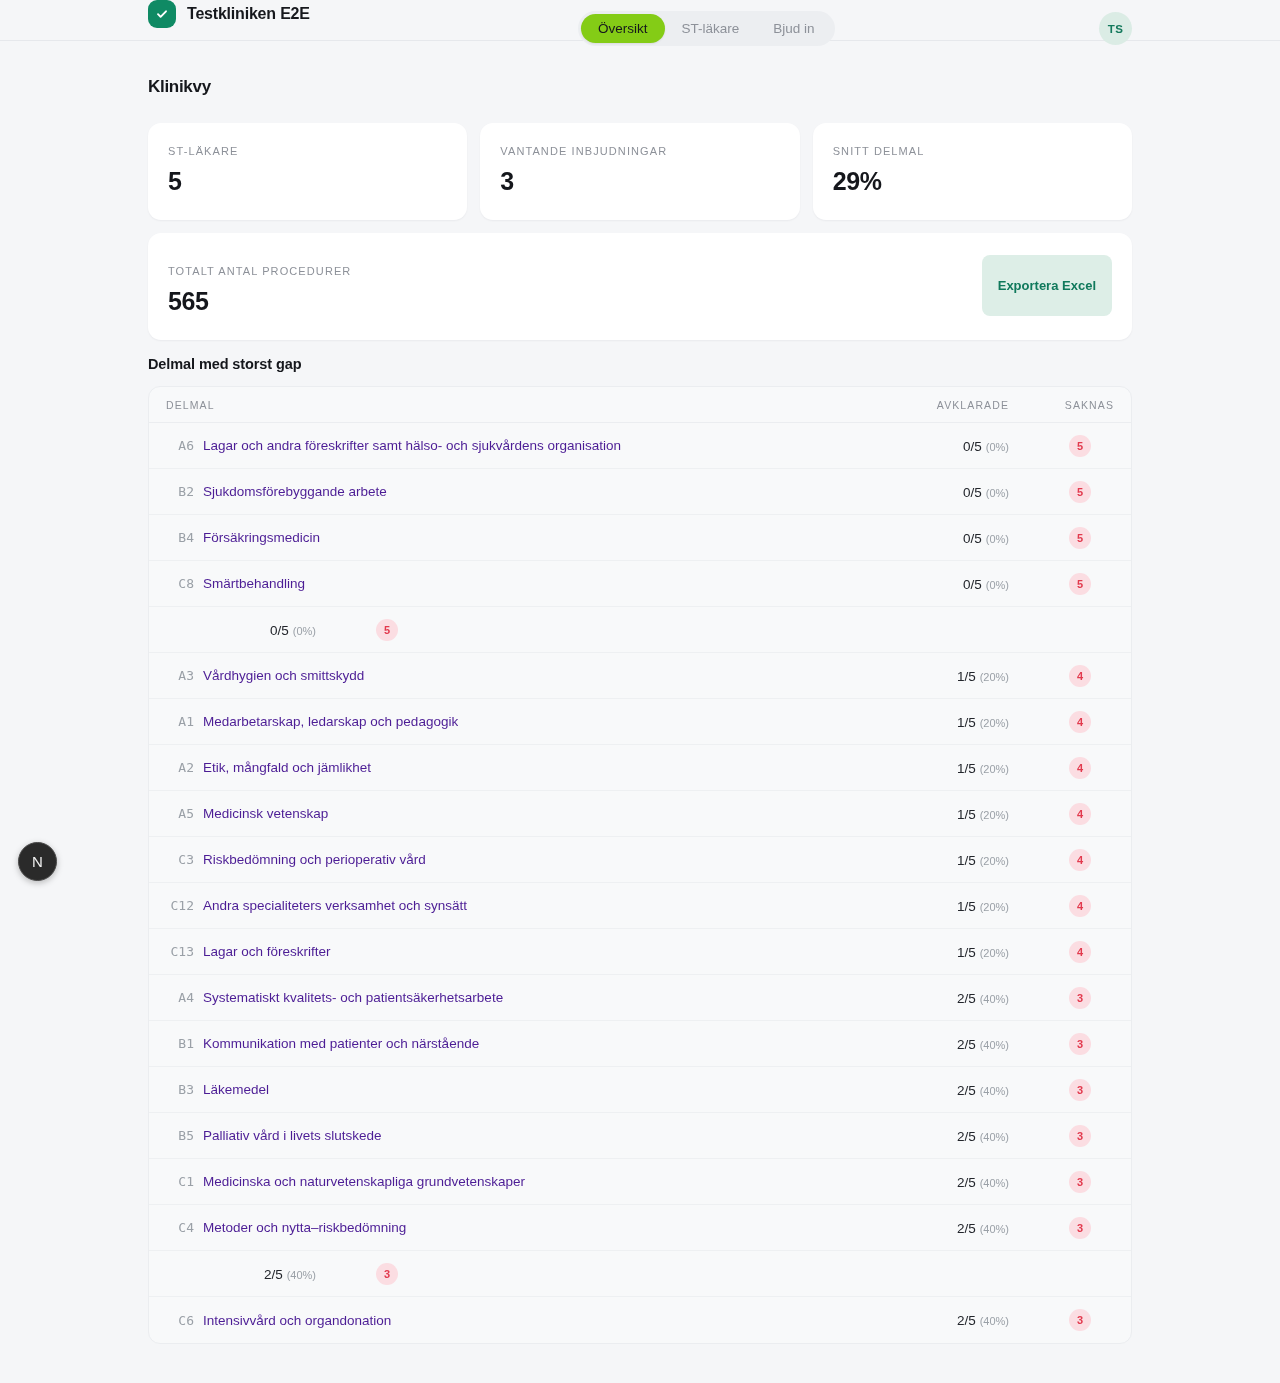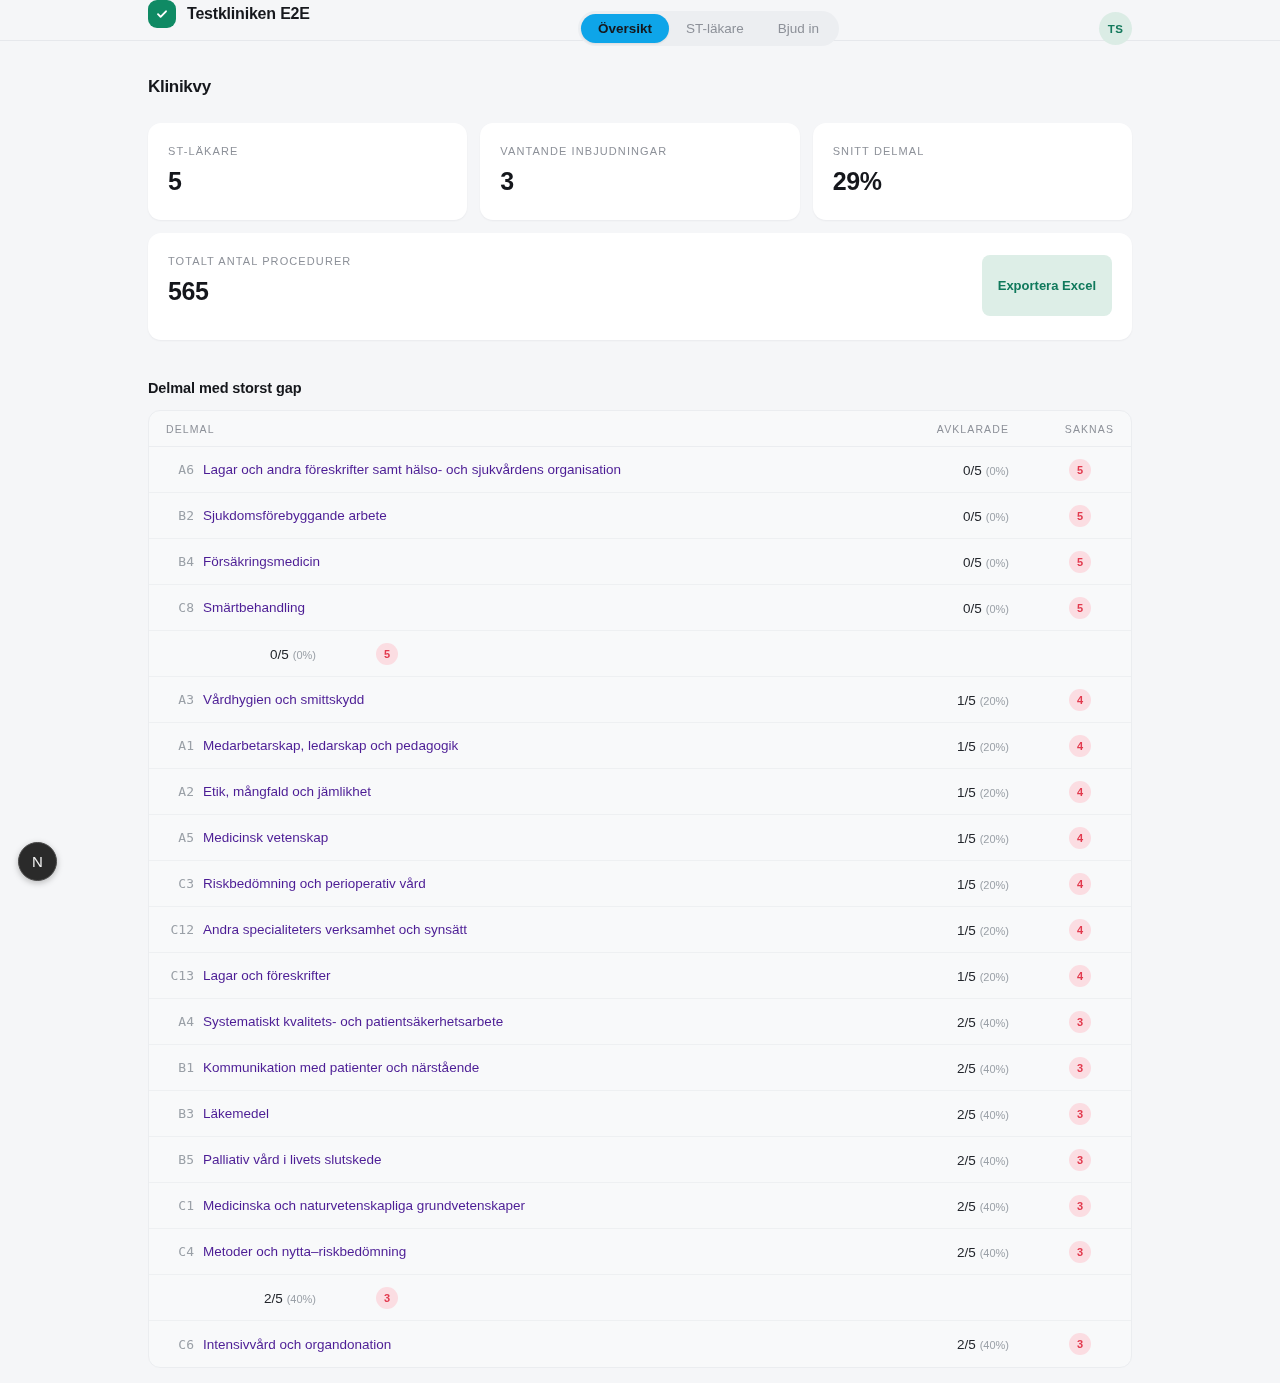--- a/index.html
+++ b/index.html
@@ -57,23 +57,23 @@
     height: 29px;
     padding: 0 17px;
     border-radius: 15px;
     display: flex; align-items: center;
     font-size: 13.5px;
     color: #8d9199;
     cursor: pointer;
     white-space: nowrap;
   }
   .tab.active {
-    background: #0ea5e9;
+    background: #84cc16;
     color: #16181d;
-    font-weight: 700;
+    font-weight: 400;
     box-shadow: 0 1px 2px rgba(0,0,0,.08);
   }
 
   .avatar {
     position: absolute;
     right: 148px;
     top: 12px;
     width: 33px; height: 33px;
     border-radius: 50%;
     background: #dbece5;
@@ -122,42 +122,42 @@
     letter-spacing: -0.4px;
   }
 
   
   .wide-card {
     background: #ffffff;
     border-radius: 13px;
     margin-top: 13px;
     padding: 22px 20px 24px 20px;
     display: flex;
-    align-items: flex-start;
+    align-items: flex-end;
     justify-content: space-between;
     box-shadow: 0 1px 2px rgba(16,24,40,.05);
   }
   .export-btn {
     background: #ddeee7;
     color: #10795c;
     border: none;
     border-radius: 8px;
     font-size: 13px;
     font-weight: 600;
     padding: 23px 16px;
     cursor: pointer;
     font-family: "Liberation Sans", sans-serif;
   }
 
   
   .section-title {
     font-size: 14.5px;
     font-weight: 700;
     color: #15171c;
-    margin-top: 40px;
+    margin-top: 16px;
     letter-spacing: -0.1px;
   }
   .table-card {
     margin-top: 14px;
     background: #f8f9fa;
     border: 1px solid #ebedf0;
     border-radius: 12px;
     overflow: hidden;
     margin-bottom: 40px;
   }

